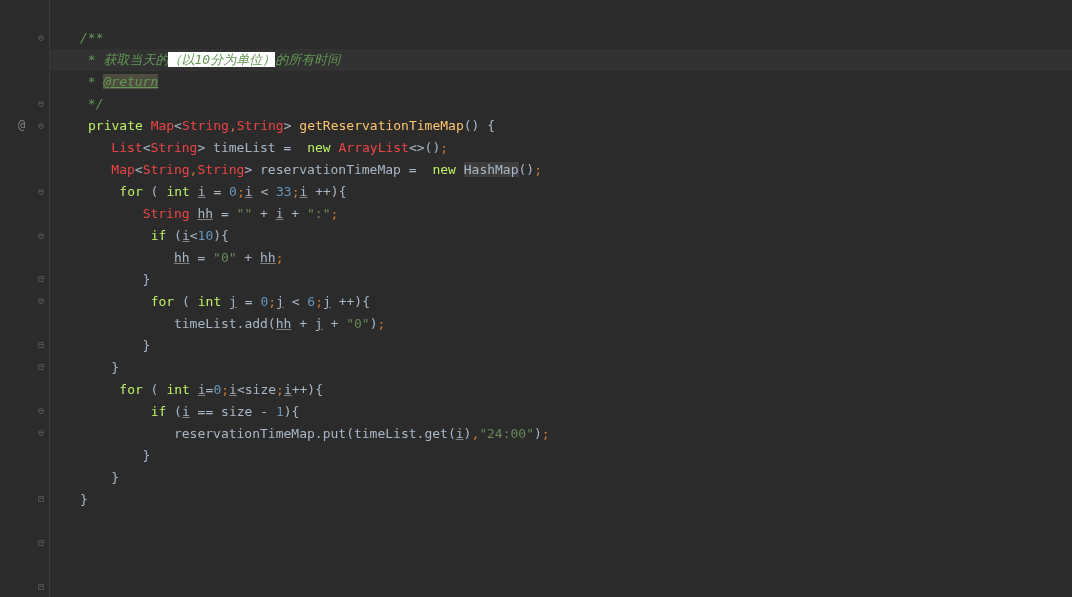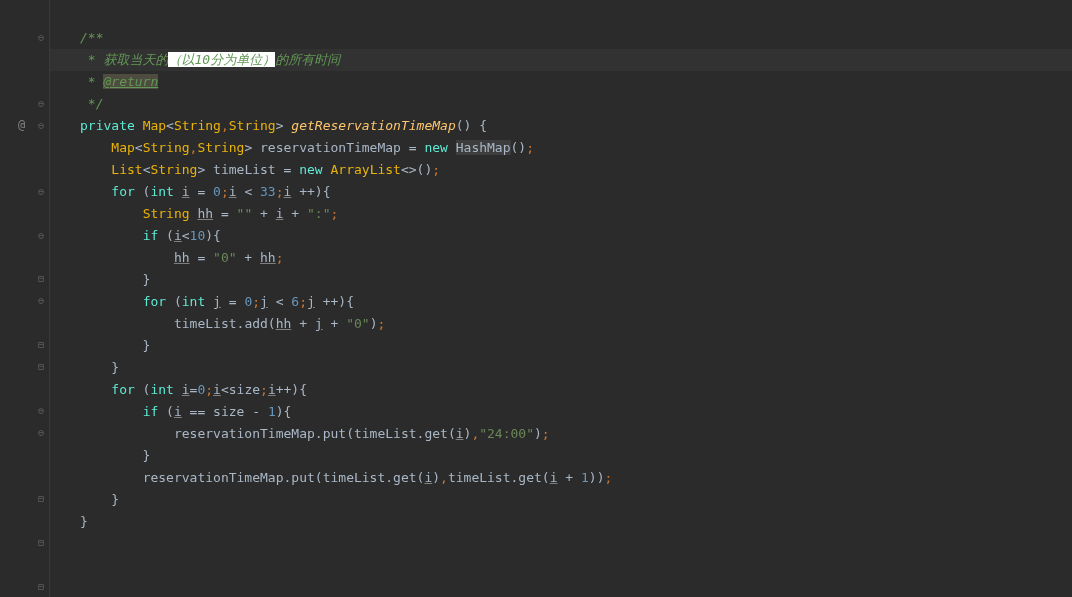--- a/index.html
+++ b/index.html
@@ -62,25 +62,25 @@
       white-space: pre;
     }
     .line.highlighted {
       background: #323232;
       margin-left: -30px;
       padding-left: 30px;
       margin-right: -500px;
       padding-right: 500px;
     }
     .c-comment { color: #629755; font-style: italic; }
-    .c-keyword { color: #5eead4; }
-    .c-type { color: #eab308; }
+    .c-keyword { color: #bef264; margin-left: 8px; }
+    .c-type { color: #ef4444; }
     .c-string { color: #6a8759; }
     .c-number { color: #6897bb; }
-    .c-method { color: #ffc66d; font-style: italic; }
+    .c-method { color: #ffc66d; }
     .c-semicolon { color: #cc7832; }
     .c-doctag { 
       color: #629755; 
       font-style: italic; 
       text-decoration: underline;
       background: #4e4c3e;
       margin-top: 24px;
     }
     .c-highlight-sel {
       background: #ffffff;
@@ -119,32 +119,31 @@
     <span class="gutter-icon" style="top:576px;">⊟</span>
   </div>
   <span class="bulb">💡</span>
   <div class="code-area">
     <div class="line"></div>
     <div class="line"><span class="c-comment">/**</span></div>
     <div class="line highlighted"><span class="c-comment"> * 获取当天的</span><span class="c-highlight-sel">（以10分为单位）</span><span class="c-comment">的所有时间</span></div>
     <div class="line"><span class="c-comment"> * </span><span class="c-doctag">@return</span></div>
     <div class="line"><span class="c-comment"> */</span></div>
     <div class="line"><span class="c-keyword">private</span> <span class="c-type">Map</span>&lt;<span class="c-type">String</span><span class="c-semicolon">,</span><span class="c-type">String</span>&gt; <span class="c-method">getReservationTimeMap</span>() {</div>
+    <div class="line">    <span class="c-type">List</span>&lt;<span class="c-type">String</span>&gt; <span class="c-var">timeList</span> = <span class="c-keyword">new</span> <span class="c-type">ArrayList</span>&lt;&gt;()<span class="c-semicolon">;</span></div>
     <div class="line">    <span class="c-type">Map</span>&lt;<span class="c-type">String</span><span class="c-semicolon">,</span><span class="c-type">String</span>&gt; <span class="c-var">reservationTimeMap</span> = <span class="c-keyword">new</span> <span class="c-hashmap">HashMap</span>()<span class="c-semicolon">;</span></div>
-    <div class="line">    <span class="c-type">List</span>&lt;<span class="c-type">String</span>&gt; <span class="c-var">timeList</span> = <span class="c-keyword">new</span> <span class="c-type">ArrayList</span>&lt;&gt;()<span class="c-semicolon">;</span></div>
     <div class="line">    <span class="c-keyword">for</span> (<span class="c-keyword">int</span> <span class="c-underlined">i</span> = <span class="c-number">0</span><span class="c-semicolon">;</span><span class="c-underlined">i</span> &lt; <span class="c-number">33</span><span class="c-semicolon">;</span><span class="c-underlined">i</span> ++){</div>
     <div class="line">        <span class="c-type">String</span> <span class="c-underlined">hh</span> = <span class="c-string">""</span> + <span class="c-underlined">i</span> + <span class="c-string">":"</span><span class="c-semicolon">;</span></div>
     <div class="line">        <span class="c-keyword">if</span> (<span class="c-underlined">i</span>&lt;<span class="c-number">10</span>){</div>
     <div class="line">            <span class="c-underlined">hh</span> = <span class="c-string">"0"</span> + <span class="c-underlined">hh</span><span class="c-semicolon">;</span></div>
     <div class="line">        }</div>
     <div class="line">        <span class="c-keyword">for</span> (<span class="c-keyword">int</span> <span class="c-underlined">j</span> = <span class="c-number">0</span><span class="c-semicolon">;</span><span class="c-underlined">j</span> &lt; <span class="c-number">6</span><span class="c-semicolon">;</span><span class="c-underlined">j</span> ++){</div>
     <div class="line">            <span class="c-var">timeList</span>.<span>add</span>(<span class="c-underlined">hh</span> + <span class="c-underlined">j</span> + <span class="c-string">"0"</span>)<span class="c-semicolon">;</span></div>
     <div class="line">        }</div>
     <div class="line">    }</div>
     <div class="line">    <span class="c-keyword">for</span> (<span class="c-keyword">int</span> <span class="c-underlined">i</span>=<span class="c-number">0</span><span class="c-semicolon">;</span><span class="c-underlined">i</span>&lt;<span class="c-var">size</span><span class="c-semicolon">;</span><span class="c-underlined">i</span>++){</div>
     <div class="line">        <span class="c-keyword">if</span> (<span class="c-underlined">i</span> == <span class="c-var">size</span> - <span class="c-number">1</span>){</div>
     <div class="line">            <span class="c-var">reservationTimeMap</span>.<span>put</span>(<span class="c-var">timeList</span>.<span>get</span>(<span class="c-underlined">i</span>)<span class="c-semicolon">,</span><span class="c-string">"24:00"</span>)<span class="c-semicolon">;</span></div>
     <div class="line">        }</div>
-    <div class="line">        <span class="c-var">reservationTimeMap</span>.<span>put</span>(<span class="c-var">timeList</span>.<span>get</span>(<span class="c-underlined">i</span>)<span class="c-semicolon">,</span><span class="c-var">timeList</span>.<span>get</span>(<span class="c-underlined">i</span> + <span class="c-number">1</span>))<span class="c-semicolon">;</span></div>
     <div class="line">    }</div>
     <div class="line">}</div>
   </div>
 </div>
 
 </body></html>

